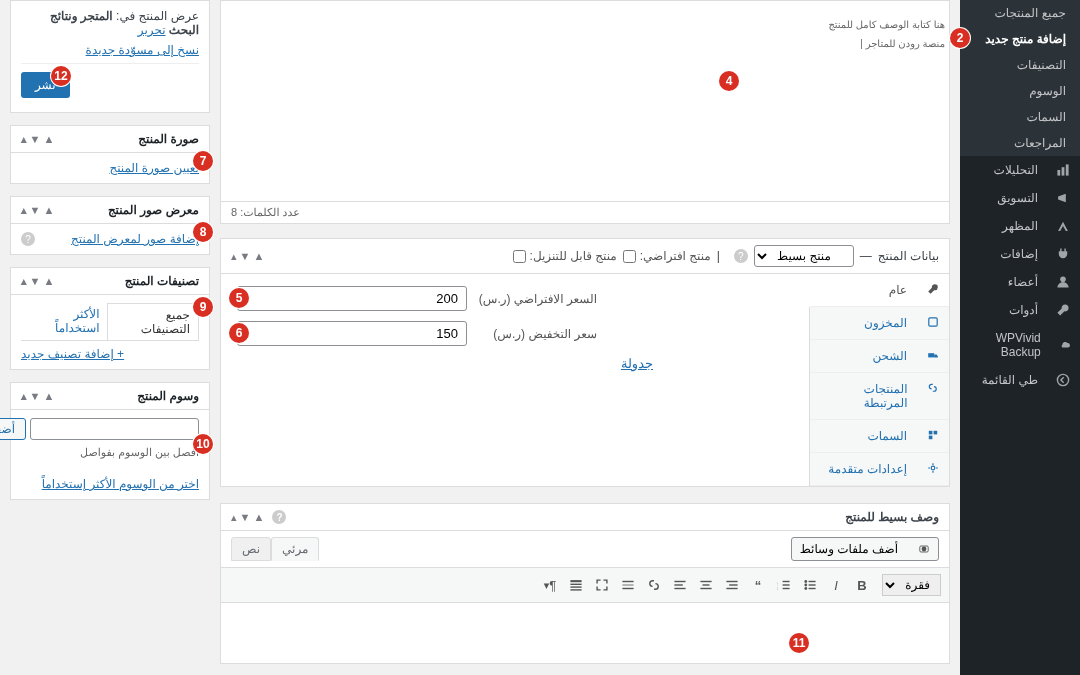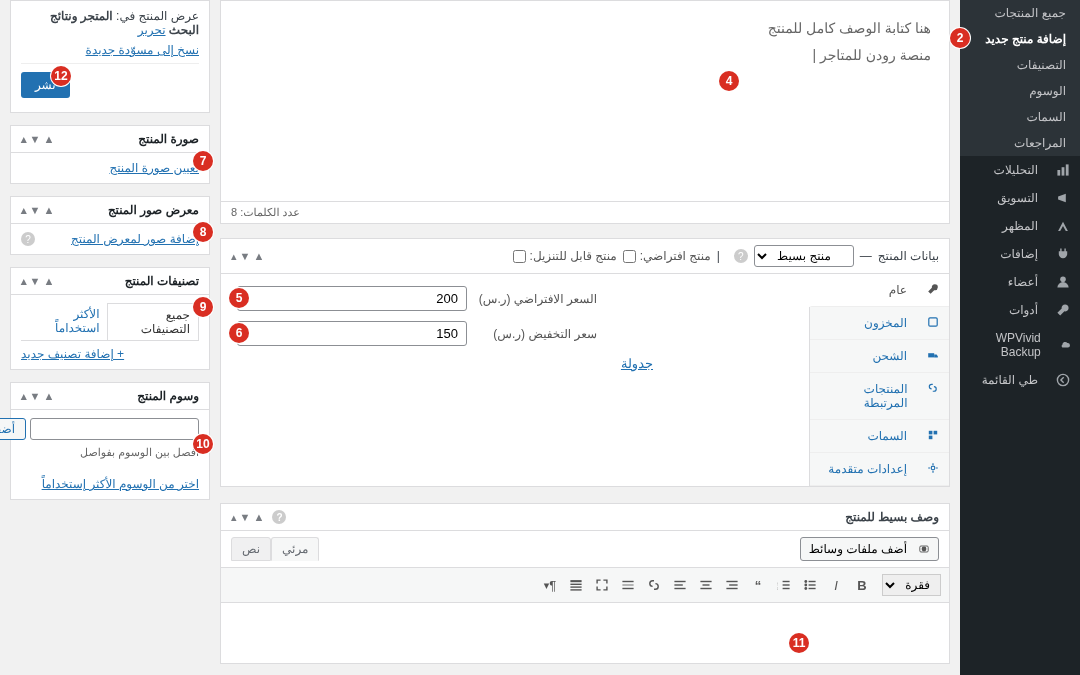--- a/index.html
+++ b/index.html
@@ -21,21 +21,21 @@
 
 
 .pb { background: #fff; border: 1px solid #dcdcde; }
 .pb-head { display: flex; justify-content: space-between; align-items: center; padding: 6px 10px; border-bottom: 1px solid #dcdcde; font-size: 12px; font-weight: 600; color:#1d2327;}
 .pb-head .ctrls { display: flex; gap: 4px; color: #787c82; font-size: 11px; }
 .pb-body { padding: 8px 10px; font-size: 12px; }
 a.lnk { color: #2271b1; text-decoration: underline; cursor: pointer; }
 
 
 .editor { background: #fff; border: 1px solid #dcdcde; }
-.ed-content { padding: 14px 18px; min-height: 200px; color: #666; font-size: 14px; line-height: 1.9; text-align: right; }
+.ed-content { padding: 14px 4px; min-height: 200px; color: #666; font-size: 10px; line-height: 1.9; text-align: right; }
 .ed-footer { border-top: 1px solid #dcdcde; padding: 4px 10px; font-size: 11px; color: #666; text-align: left; }
 
 
 .prod { background: #fff; border: 1px solid #dcdcde; }
 .prod-head { display: flex; align-items: center; justify-content: space-between; padding: 6px 10px; border-bottom: 1px solid #dcdcde; font-size: 12px; }
 .prod-head .right { display: flex; align-items: center; gap: 6px; }
 .prod-head select { font-size: 12px; padding: 2px 18px 2px 6px; border:1px solid #8c8f94; border-radius:3px; background:#fff;}
 .prod-head .cbwrap { display: flex; align-items: center; gap: 4px; color:#555;}
 .prod-head .ctrls { display:flex; gap:4px; color:#787c82; font-size:11px;}
 .prod-body { display: flex; }
@@ -58,21 +58,21 @@
 .cat-tabs .ct.active { background: #fff; color: #333; }
 .cat-list { border: 1px solid #dcdcde; border-top: none; padding: 8px; }
 .cat-list label { display: flex; align-items: center; gap: 6px; justify-content:flex-end; font-size:12px;}
 .tag-row { display: flex; gap: 4px; }
 .tag-row input { flex: 1; border: 1px solid #8c8f94; padding: 3px 6px; font-size:12px; border-radius:3px;}
 .tag-row button { border: 1px solid #2271b1; background: #f6f7f7; color: #2271b1; padding: 3px 10px; font-size: 12px; border-radius: 3px; cursor: pointer; }
 
 
 .short-head { display:flex; justify-content:space-between; align-items:center; padding:6px 10px; border-bottom:1px solid #dcdcde; font-size:12px; font-weight:600;}
 .short-tools { display:flex; justify-content:space-between; align-items:center; padding:6px 10px; border-bottom:1px solid #dcdcde; background:#fff;}
-.media-btn { border:1px solid #8c8f94; background:#f6f7f7; padding:4px 8px; font-size:12px; border-radius:3px; cursor:pointer; display:flex; align-items:center; gap:11px;}
+.media-btn { border:1px solid #8c8f94; background:#f6f7f7; padding:4px 8px; font-size:12px; border-radius:3px; cursor:pointer; display:flex; align-items:center; gap:20px;}
 .ed-tabs { display:flex; gap:0; }
 .ed-tabs .et { border:1px solid #dcdcde; background:#f0f0f1; padding:4px 10px; font-size:12px; color:#646970; cursor:pointer; border-radius:3px 3px 0 0;}
 .ed-tabs .et.active { background:#f6f7f7; border-bottom-color:#f6f7f7;}
 .tb-row { display:flex; align-items:center; gap:2px; padding:5px 8px; background:#f6f7f7; border-bottom:1px solid #dcdcde;}
 .tb-row select { font-size:12px; border:1px solid #ccc; padding:2px 6px; margin-left:6px;}
 .tb-btn { width:24px; height:24px; display:flex; align-items:center; justify-content:center; color:#555; font-size:13px; cursor:pointer; border-radius:2px;}
 .short-area { min-height:60px; background:#fff; }
 
 
 .badge { position: absolute; width: 20px; height: 20px; background: #d92e22; color:#fff; border-radius:50%; display:flex; align-items:center; justify-content:center; font-size:12px; font-weight:bold; z-index:10; box-shadow:0 0 0 1px #fff;}

